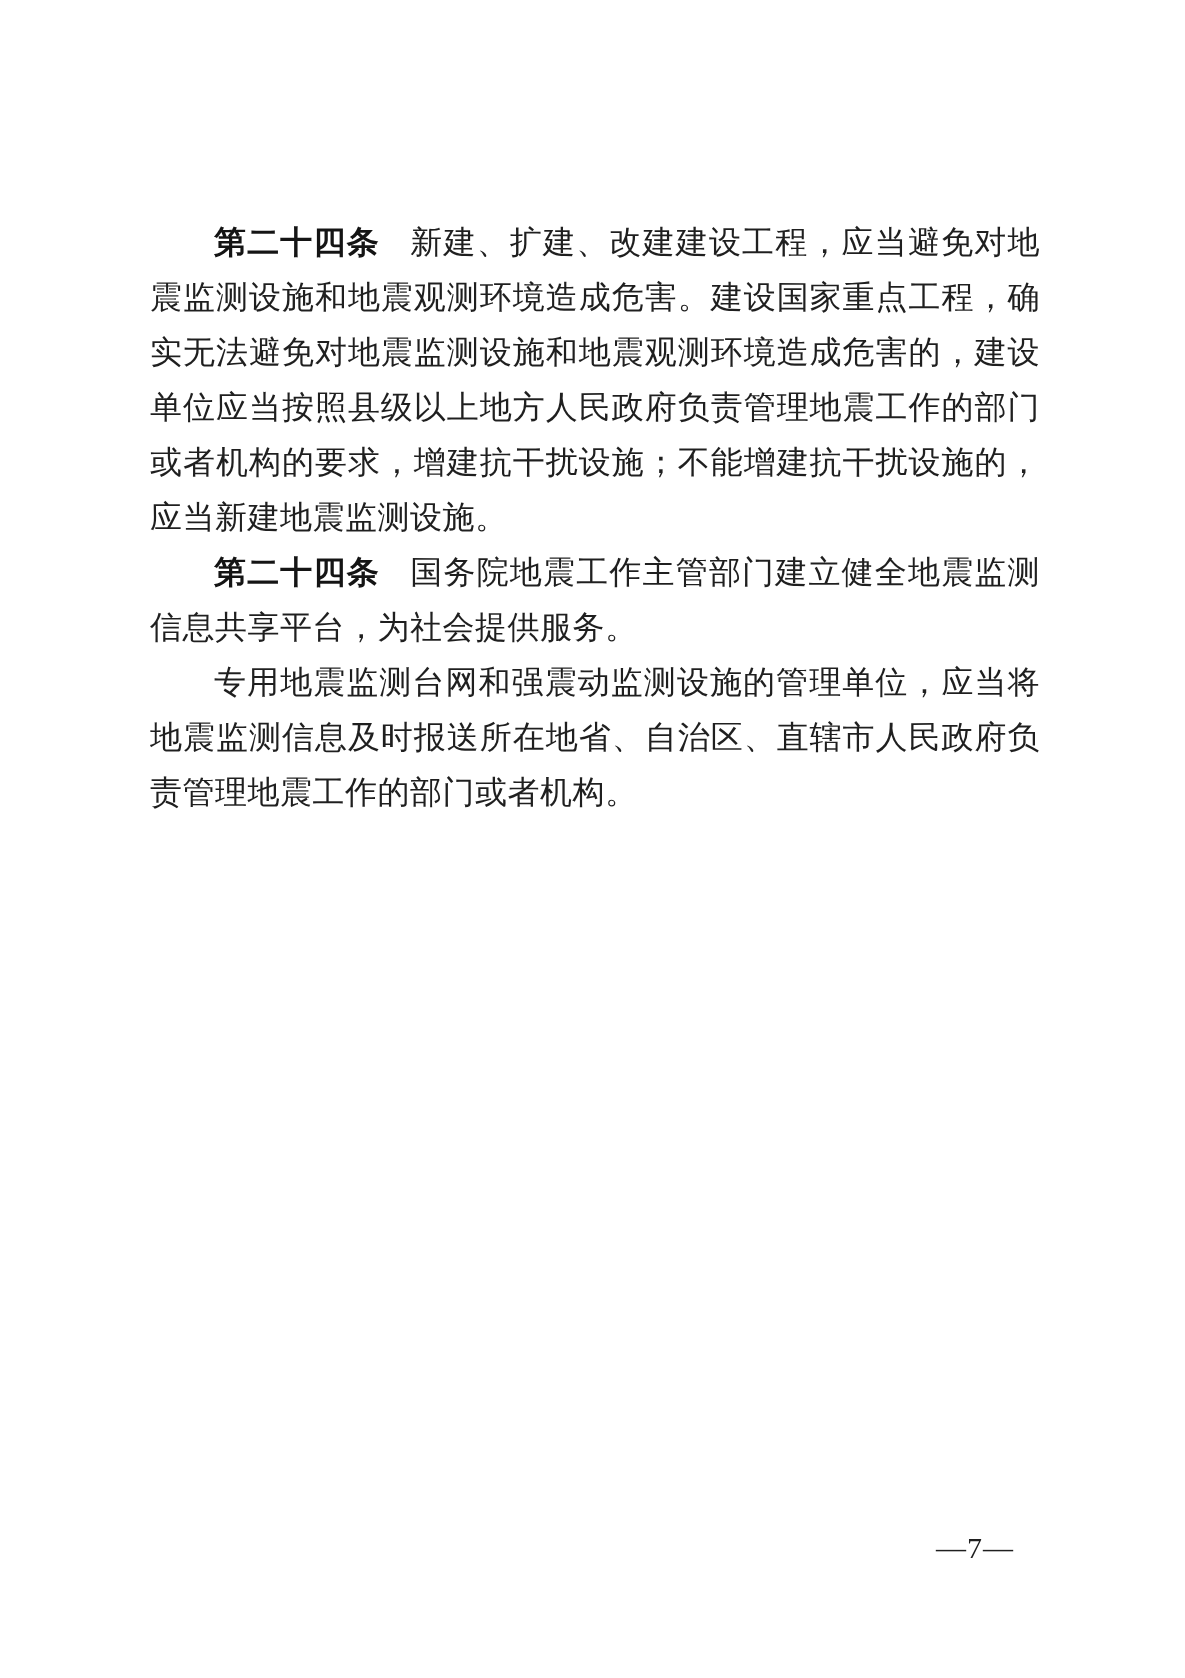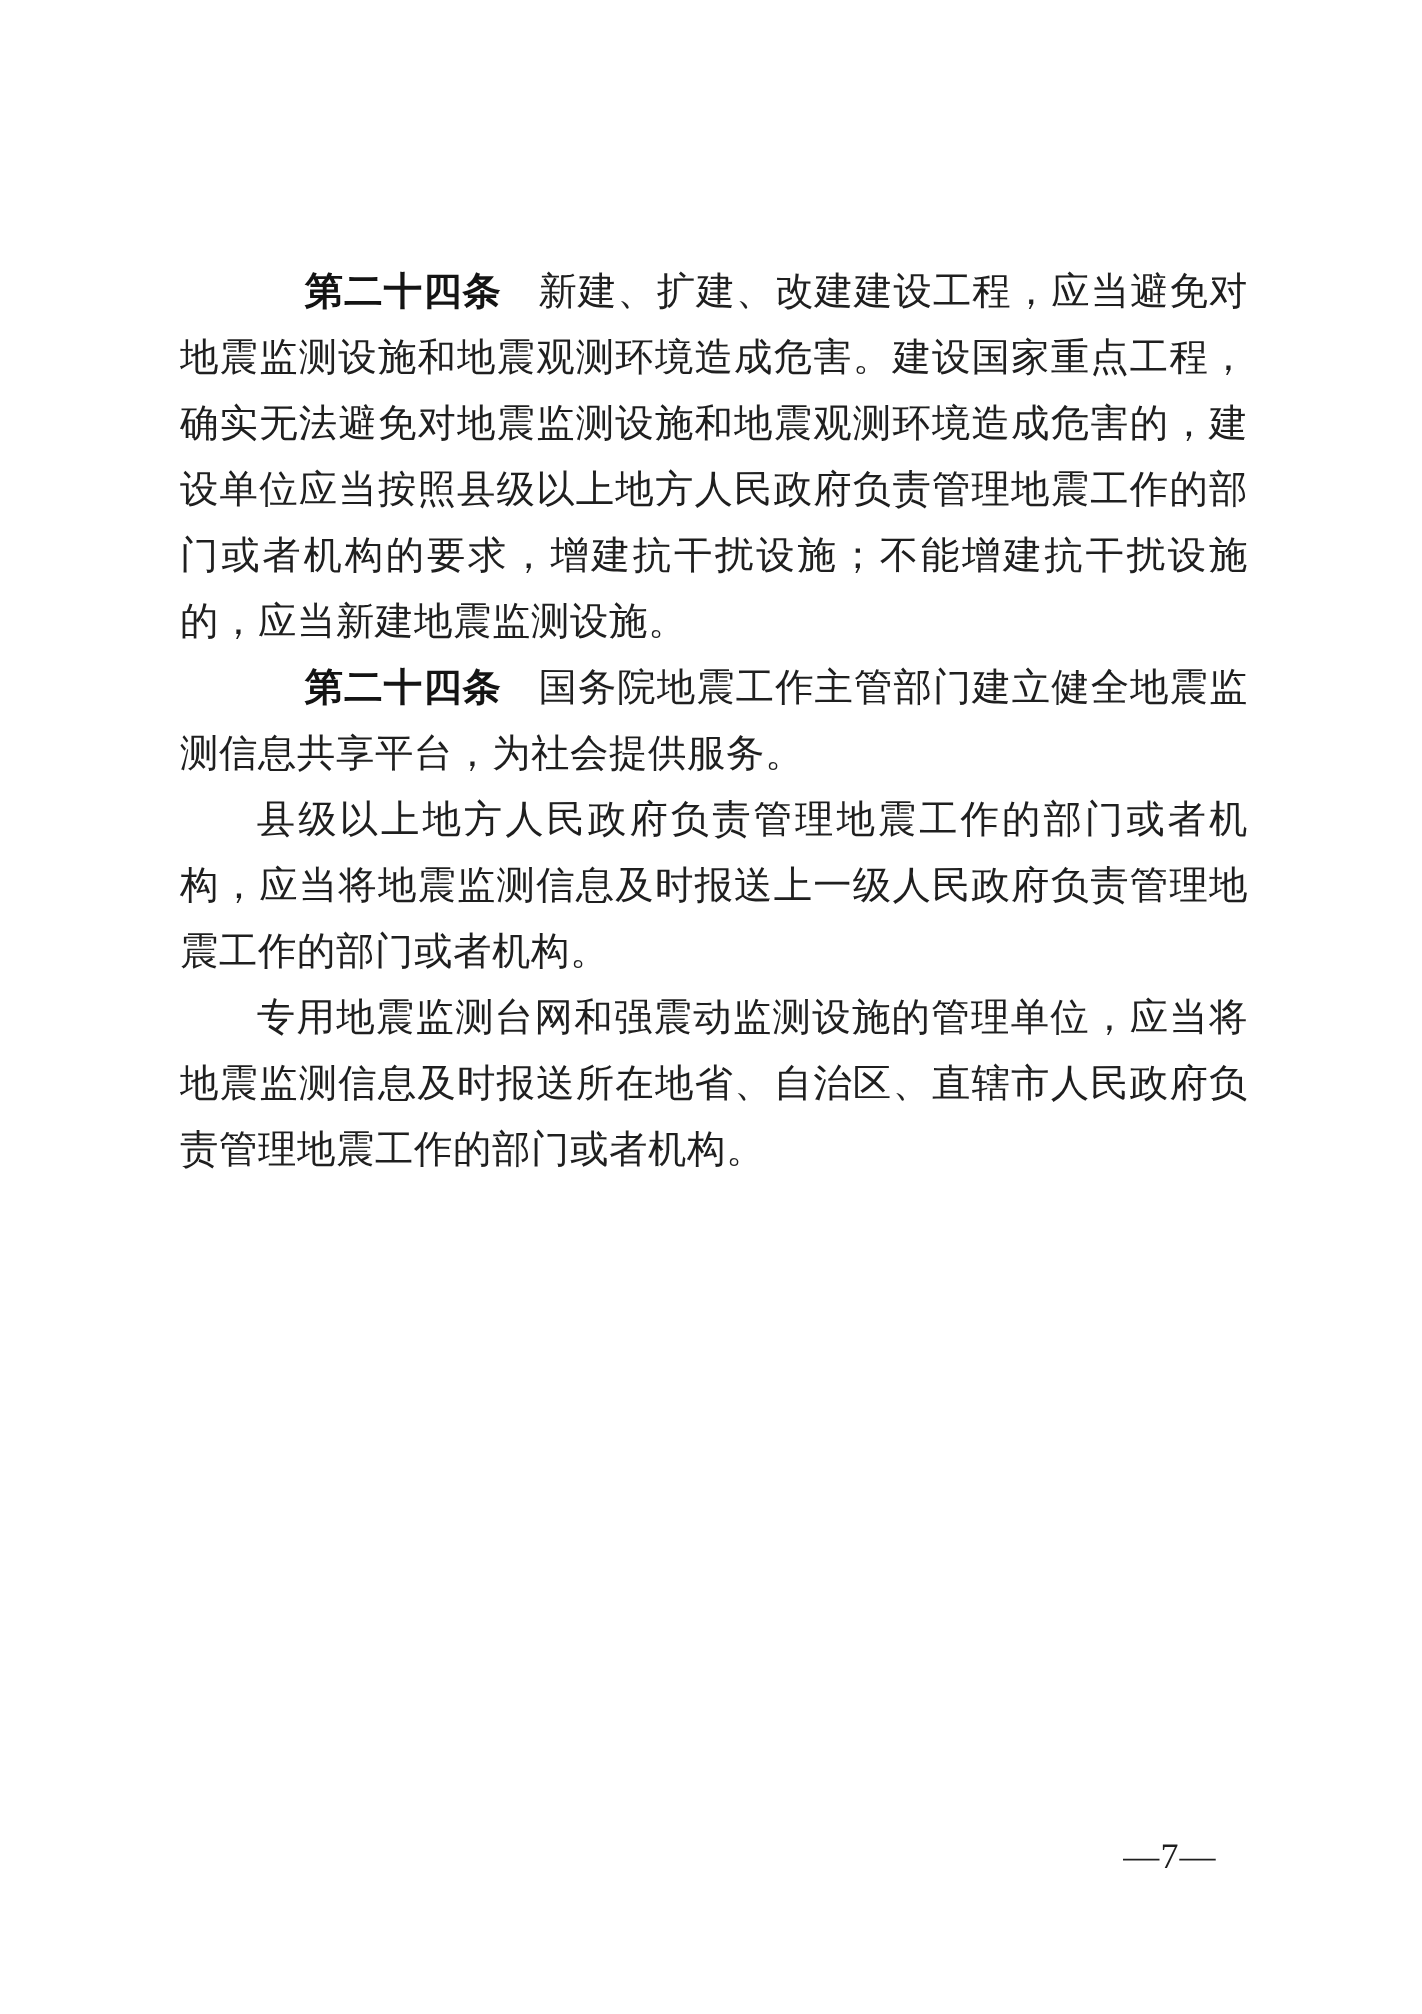--- a/index.html
+++ b/index.html
@@ -25,35 +25,34 @@
   }
   .para {
     text-indent: 2em;
     margin: 0;
   }
   .article-heading {
     font-family: "Liberation Sans", "DejaVu Sans", sans-serif;
     font-weight: bold;
     color: #141414;
   }
-  .article-heading:not(:empty) { margin-right: 0.95em; margin-left: 40px; }
+  .article-heading:not(:empty) { margin-right: 0.95em; }
   .page-number {
     position: absolute;
     left: 936px;
     top: 1531px;
     font-size: 30px;
     letter-spacing: 1px;
     color: #1f1f1f;
     font-family: "Liberation Serif", "DejaVu Serif", serif;
   }
 </style>
 </head>
 <body>
 
 <div class="page">
   <div class="content">
     <p class="para"><span class="article-heading">第二十四条</span><span>新建、扩建、改建建设工程，应当避免对地震监测设施和地震观测环境造成危害。建设国家重点工程，确实无法避免对地震监测设施和地震观测环境造成危害的，建设单位应当按照县级以上地方人民政府负责管理地震工作的部门或者机构的要求，增建抗干扰设施；不能增建抗干扰设施的，应当新建地震监测设施。</span></p>
     <p class="para"><span class="article-heading">第二十四条</span><span>国务院地震工作主管部门建立健全地震监测信息共享平台，为社会提供服务。</span></p>
-    <p class="para"><span class="article-heading"></span><span>县级以上地方人民政府负责管理地震工作的部门或者机构，应当将地震监测信息及时报送上一级人民政府负责管理地震工作的部门或者机构。</span></p>
     <p class="para"><span class="article-heading"></span><span>专用地震监测台网和强震动监测设施的管理单位，应当将地震监测信息及时报送所在地省、自治区、直辖市人民政府负责管理地震工作的部门或者机构。</span></p>
   </div>
   <div class="page-number">—7—</div>
 </div>
 
 </body></html>

